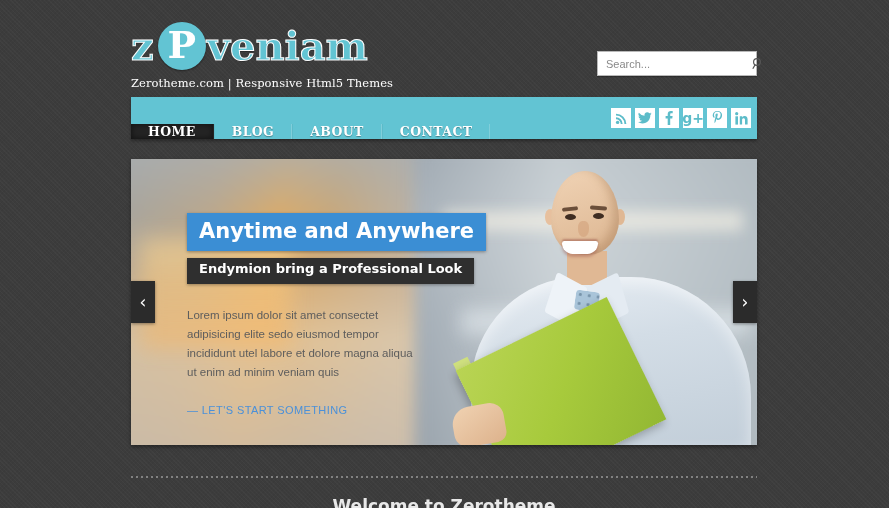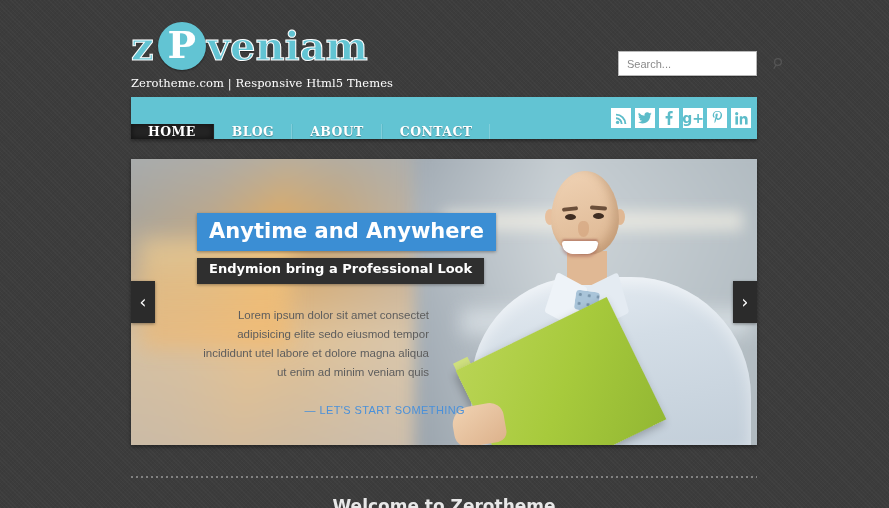--- a/index.html
+++ b/index.html
@@ -57,21 +57,21 @@
     margin-top:4px;
     font-family:"DejaVu Serif", serif;
     font-weight:normal; font-size:11.5px; color:#ffffff;
     letter-spacing:.1px;
     white-space:nowrap;
   }
 
   
   .search-box {
     position:absolute; right:0; top:39px;
-    width:139px; height:25px;
+    width:160px; height:25px;
     background:#ffffff;
     border:1px solid #b9b9b9;
     display:flex; align-items:center;
     box-shadow:0 1px 1px rgba(0,0,0,.25);
   }
   .search-input {
     flex:1; border:0; outline:0; height:100%;
     padding:0 4px 0 8px;
     font-family:"Liberation Sans", sans-serif;
     font-size:11px; color:#333;
@@ -235,21 +235,21 @@
     border-radius:18px 14px 10px 14px;
     transform:rotate(-10deg);
   }
   .p-arm {
     position:absolute; left:210px; top:170px; width:96px; height:120px;
     background:linear-gradient(200deg,#e6edf3,#c6d2dc);
     border-radius:40px 20px 0 0;
   }
 
   
-  .slide-text { position:absolute; left:66px; top:54px; width:268px;text-align:right; }
+  .slide-text { position:absolute; left:56px; top:54px; width:268px; }
   .slide-title {
     display:inline-block;
     background:#3b8ed4;
     color:#ffffff;
     font-family:"DejaVu Sans", sans-serif;
     font-weight:bold;
     font-size:21px; line-height:21px;
     padding:8px 12px 9px 12px;
     white-space:nowrap;
     box-shadow:0 1px 3px rgba(0,0,0,.35);

